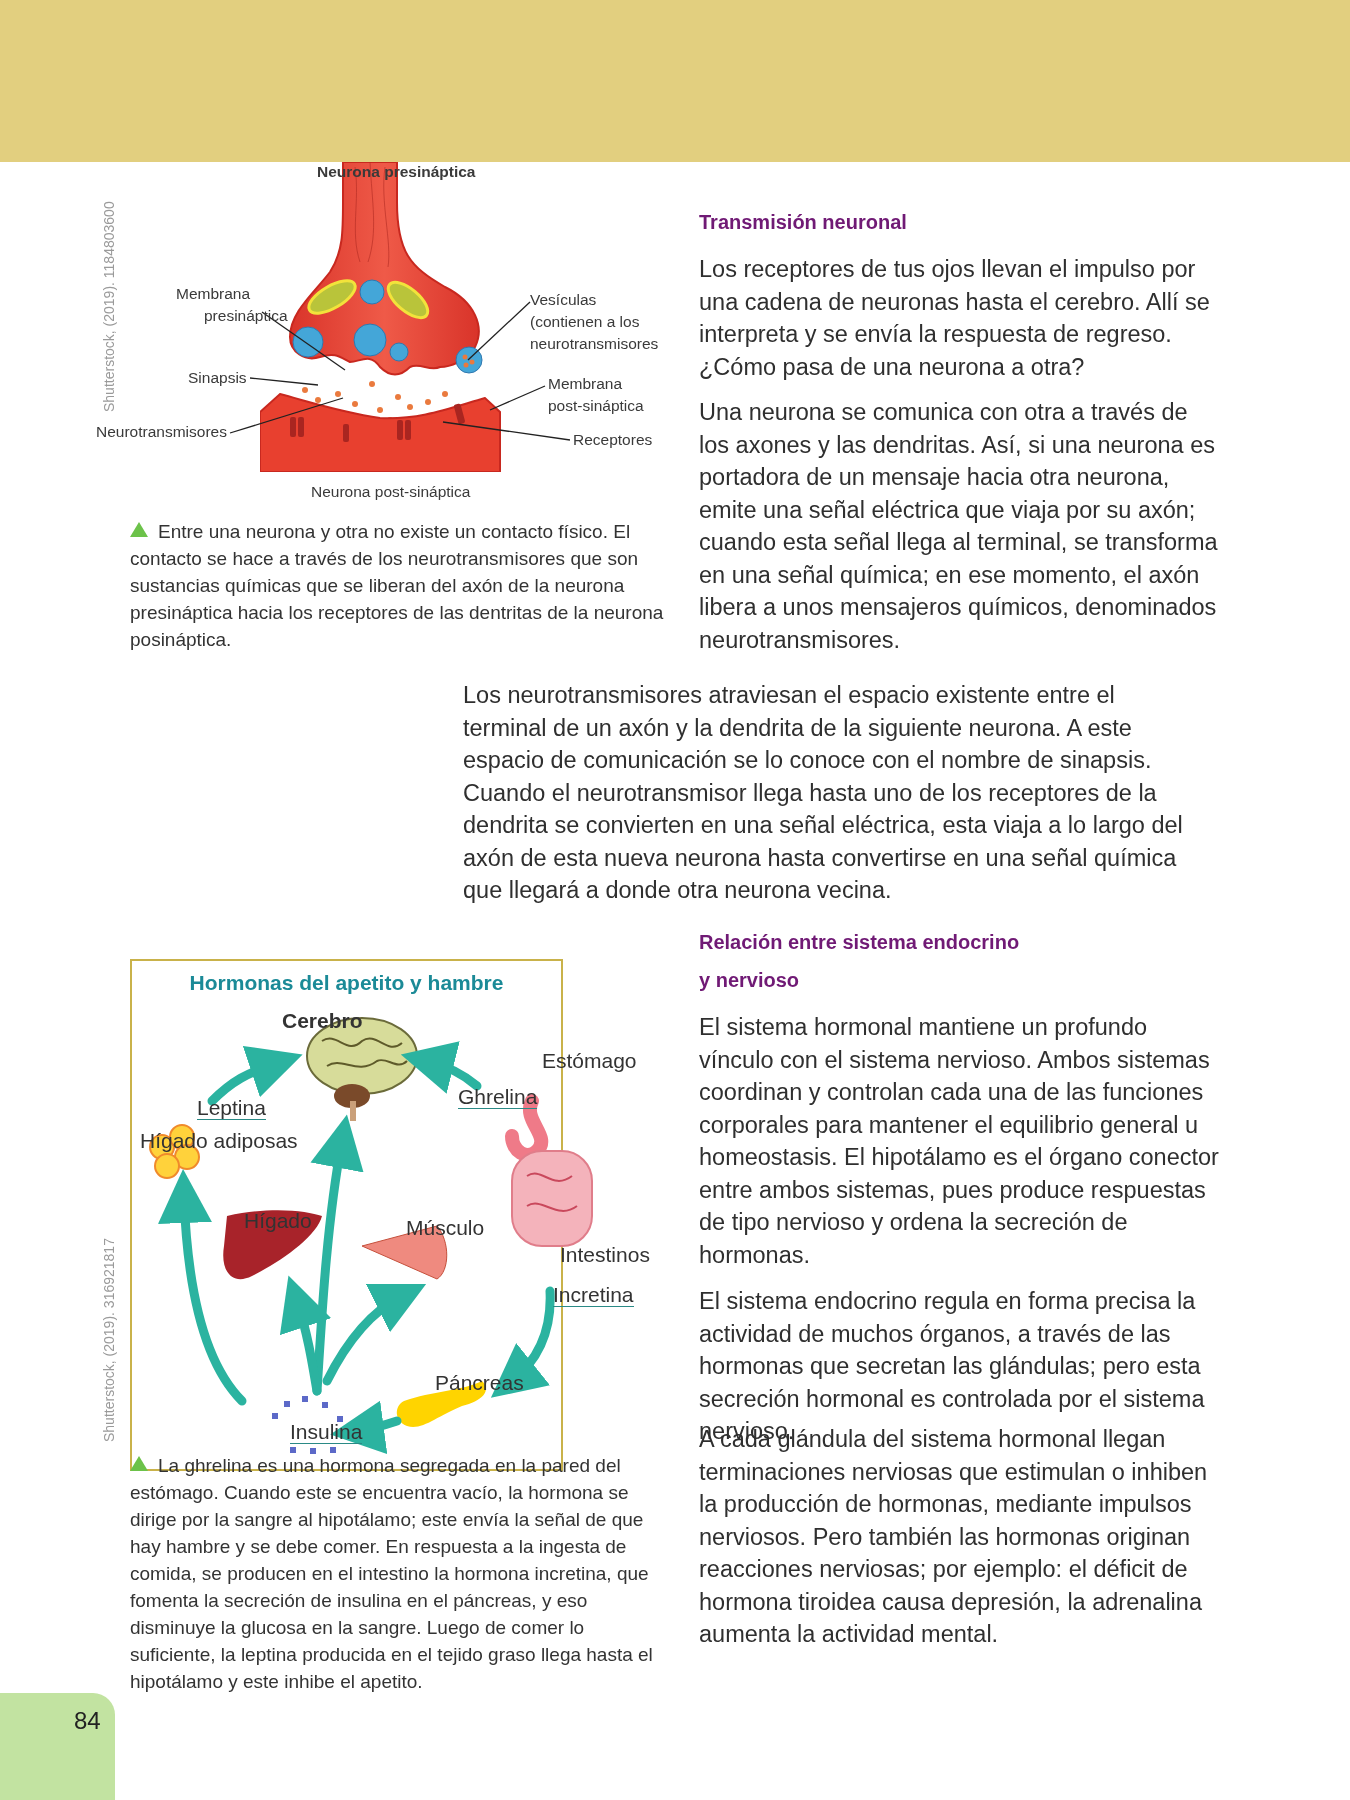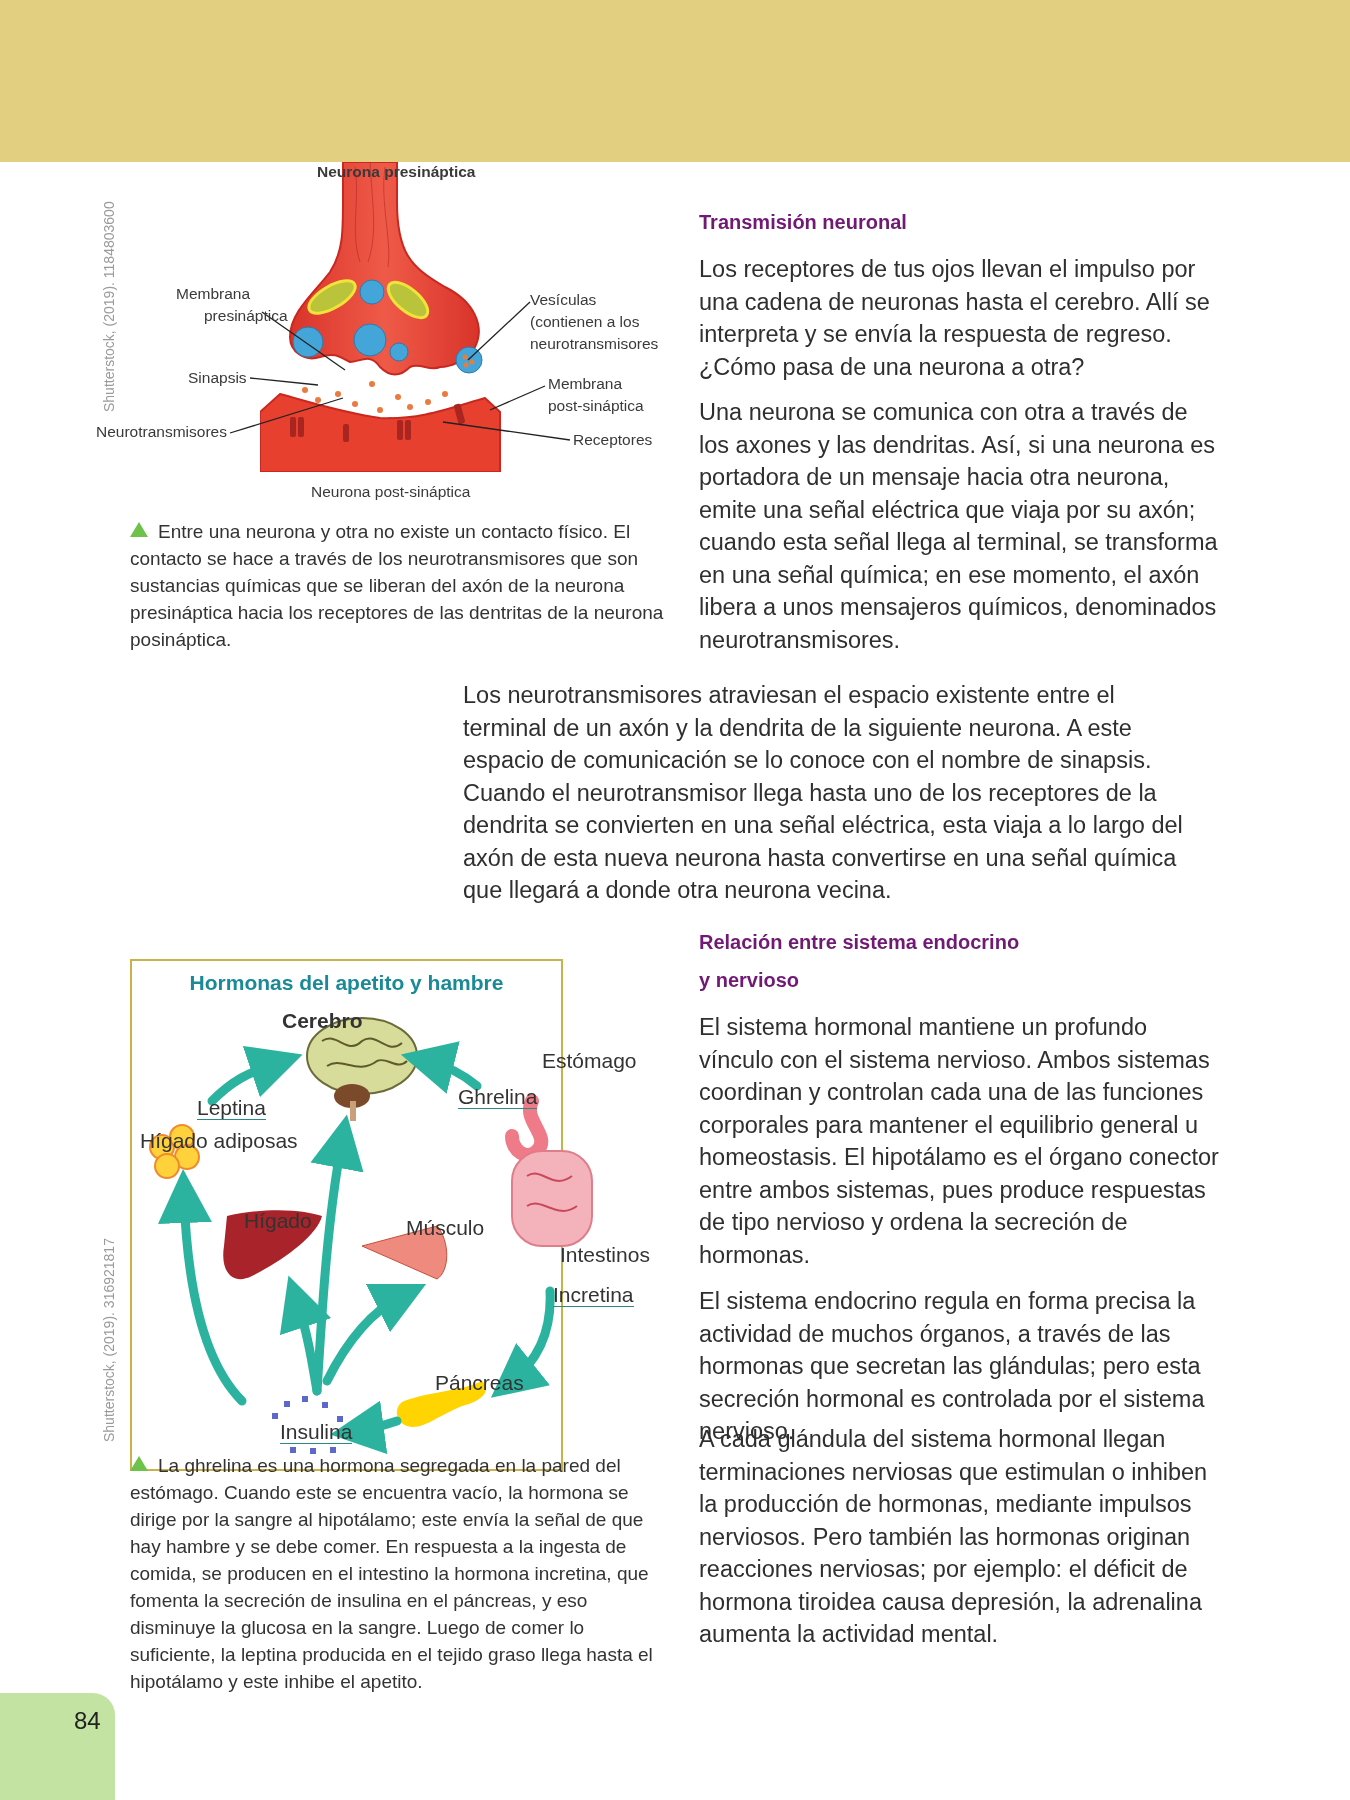--- a/index.html
+++ b/index.html
@@ -183,21 +183,21 @@
   <div class="hor-label" style="left:150px; top:48px;font-weight:bold;">Cerebro</div>
   <div class="hor-label" style="left:410px; top:88px;">Estómago</div>
   <div class="hor-label ul" style="left:326px; top:125px;">Ghrelina</div>
   <div class="hor-label ul" style="left:65px; top:136px;">Leptina</div>
   <div class="hor-label" style="left:8px; top:168px;">Hígado adiposas</div>
   <div class="hor-label" style="left:112px; top:248px;">Hígado</div>
   <div class="hor-label" style="left:274px; top:255px;">Músculo</div>
   <div class="hor-label" style="left:428px; top:282px;">Intestinos</div>
   <div class="hor-label ul" style="left:421px; top:323px;">Incretina</div>
   <div class="hor-label" style="left:303px; top:410px;">Páncreas</div>
-  <div class="hor-label ul" style="left:148px; top:460px;text-align:center;">Insulina</div>
+  <div class="hor-label ul" style="left:158px; top:460px;text-align:center;">Insulina</div>
 </div>
 
 <p class="caption abs" style="left:130px; top:1452px; width:540px;">
   <span class="tri"></span><span>La ghrelina es una hormona segregada en la pared del estómago. Cuando este se encuentra vacío, la hormona se dirige por la sangre al hipotálamo; este envía la señal de que hay hambre y se debe comer. En respuesta a la ingesta de comida, se producen en el intestino la hormona incretina, que fomenta la secreción de insulina en el páncreas, y eso disminuye la glucosa en la sangre. Luego de comer lo suficiente, la leptina producida en el tejido graso llega hasta el hipotálamo y este inhibe el apetito.</span>
 </p>
 
 <h2 class="heading abs" style="left:699px; top:923px;">
   <span>Relación entre sistema endocrino</span><br>
   <span>y nervioso</span>
 </h2>

